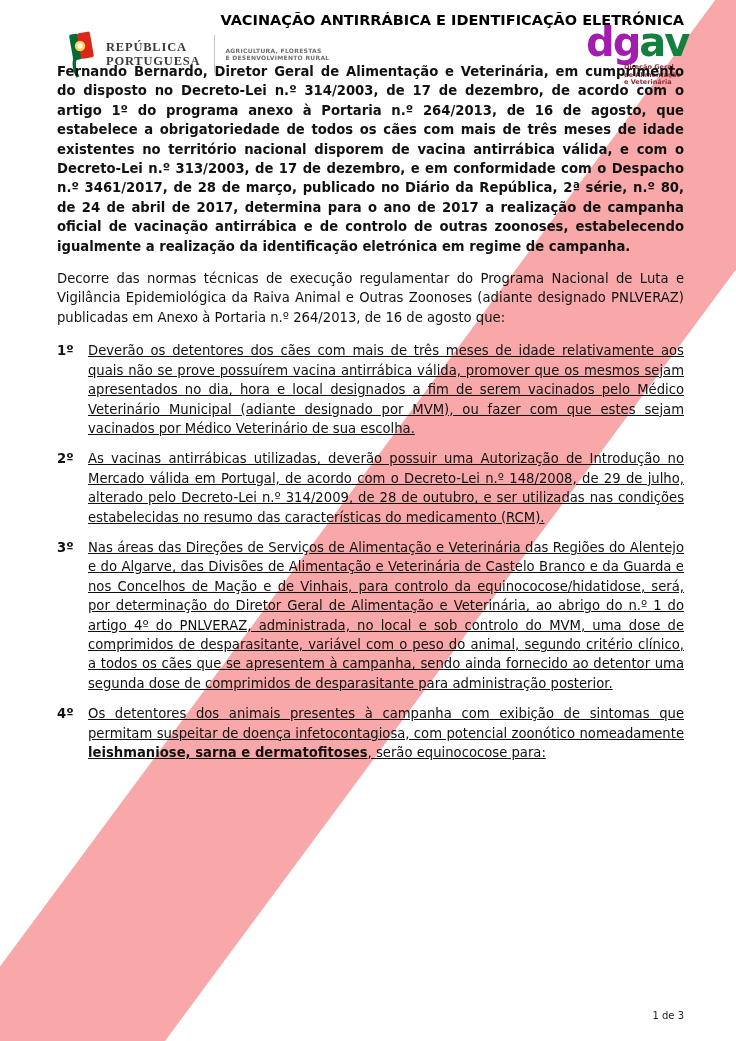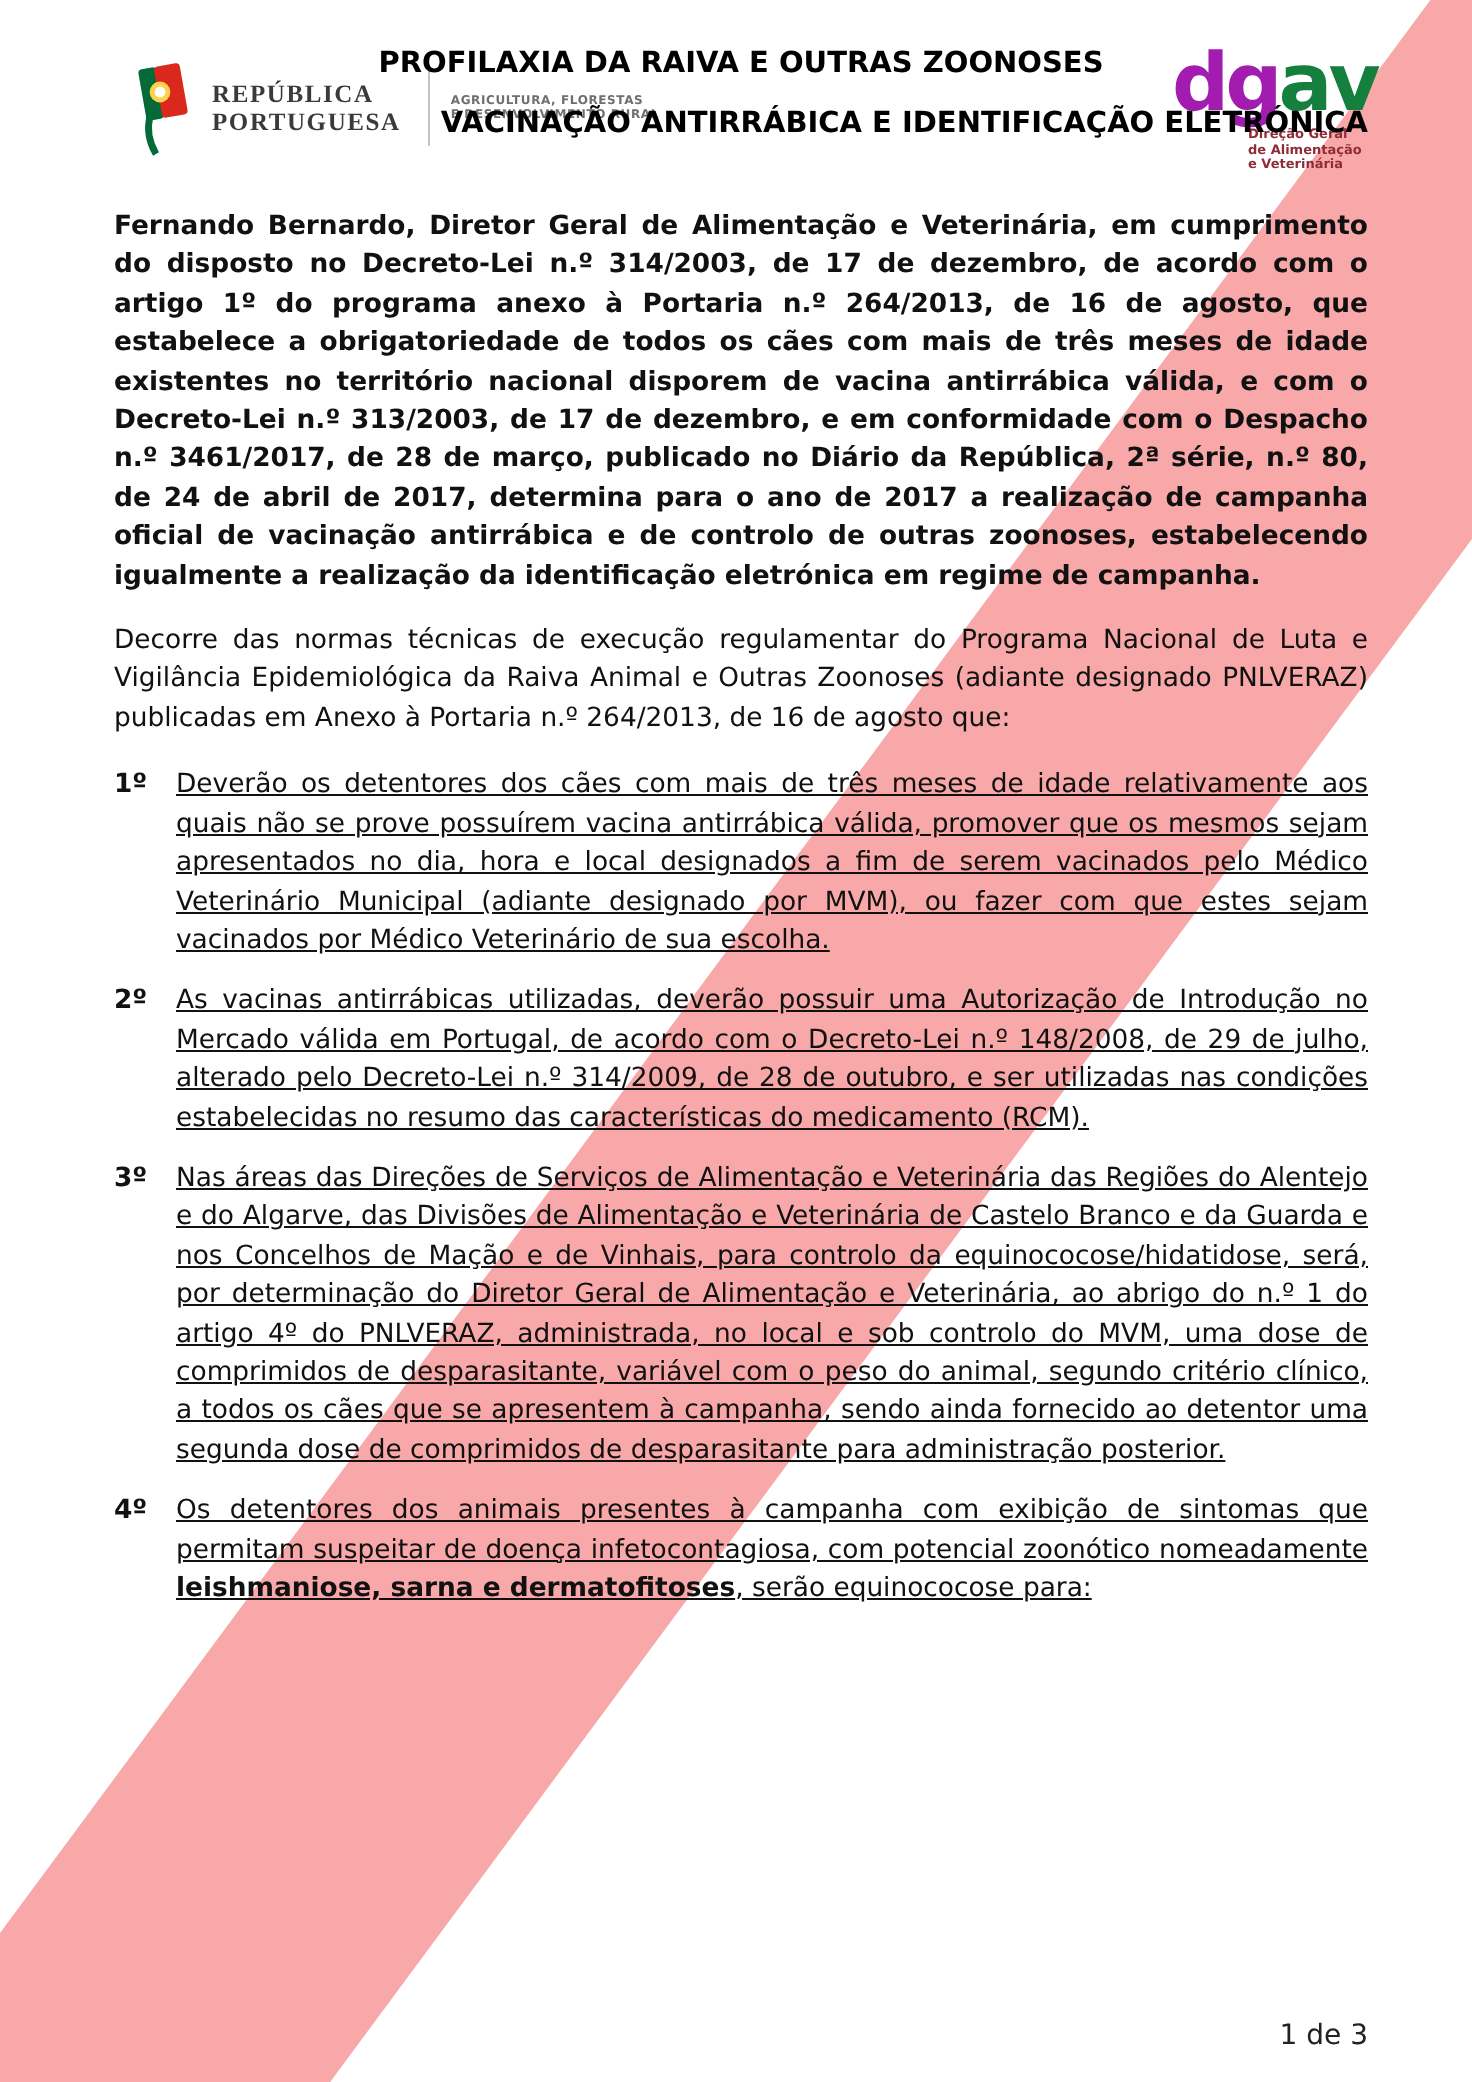--- a/index.html
+++ b/index.html
@@ -38,21 +38,21 @@
   .para{font-size:13.2px;line-height:19.4px;text-align:justify;}
   .para.intro{margin-top:32px;font-weight:bold;}
   .para.second{margin-top:13px;}
 
   .items{margin-top:14px;}
   .item{display:grid;grid-template-columns:31px 1fr;margin-top:11px;}
   .item-num{font-weight:bold;font-size:13.2px;line-height:19.4px;}
   .item-text{font-size:13.2px;line-height:19.4px;text-align:justify;text-decoration:underline;}
   .bold-inline{font-weight:bold;}
 
-  .footer{position:absolute;right:52px;top:1010px;font-size:14px;color:#222;}
+  .footer{position:absolute;right:52px;top:1010px;font-size:10px;color:#222;}
 </style>
 </head>
 <body>
 
 <div class="page">
   <div class="stripe"></div>
 
   <div class="content-layer">
 
     <div class="gov-logo">
@@ -81,21 +81,20 @@
     <div class="dgav-logo">
       <div class="dgav-word"><span class="dgav-dg">dg</span><span class="dgav-av">av</span></div>
       <div class="dgav-caption">
         <div>Direção Geral</div>
         <div>de Alimentação</div>
         <div>e Veterinária</div>
       </div>
     </div>
 
     <div class="doc">
-      <div class="subtitle first">PROFILAXIA DA RAIVA E OUTRAS ZOONOSES</div>
       <div class="subtitle second">VACINAÇÃO ANTIRRÁBICA E IDENTIFICAÇÃO ELETRÓNICA</div>
 
       <div class="para intro">Fernando Bernardo, Diretor Geral de Alimentação e Veterinária, em cumprimento do disposto no Decreto-Lei n.º 314/2003, de 17 de dezembro, de acordo com o artigo 1º do programa anexo à Portaria n.º 264/2013, de 16 de agosto, que estabelece a obrigatoriedade de todos os cães com mais de três meses de idade existentes no território nacional disporem de vacina antirrábica válida, e com o Decreto-Lei n.º 313/2003, de 17 de dezembro, e em conformidade com o Despacho n.º 3461/2017, de 28 de março, publicado no Diário da República, 2ª série, n.º 80, de 24 de abril de 2017, determina para o ano de 2017 a realização de campanha oficial de vacinação antirrábica e de controlo de outras zoonoses, estabelecendo igualmente a realização da identificação eletrónica em regime de campanha.</div>
       <div class="para second">Decorre das normas técnicas de execução regulamentar do Programa Nacional de Luta e Vigilância Epidemiológica da Raiva Animal e Outras Zoonoses (adiante designado PNLVERAZ) publicadas em Anexo à Portaria n.º 264/2013, de 16 de agosto que:</div>
 
       <div class="items">
         <div class="item">
           <div class="item-num">1º</div>
           <div class="item-text">Deverão os detentores dos cães com mais de três meses de idade relativamente aos quais não se prove possuírem vacina antirrábica válida, promover que os mesmos sejam apresentados no dia, hora e local designados a fim de serem vacinados pelo Médico Veterinário Municipal (adiante designado por MVM), ou fazer com que estes sejam vacinados por Médico Veterinário de sua escolha.</div>
         </div>

